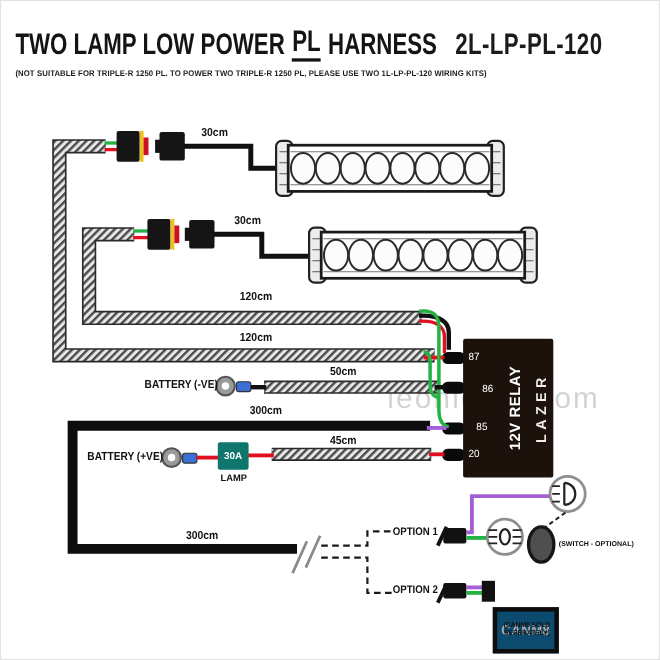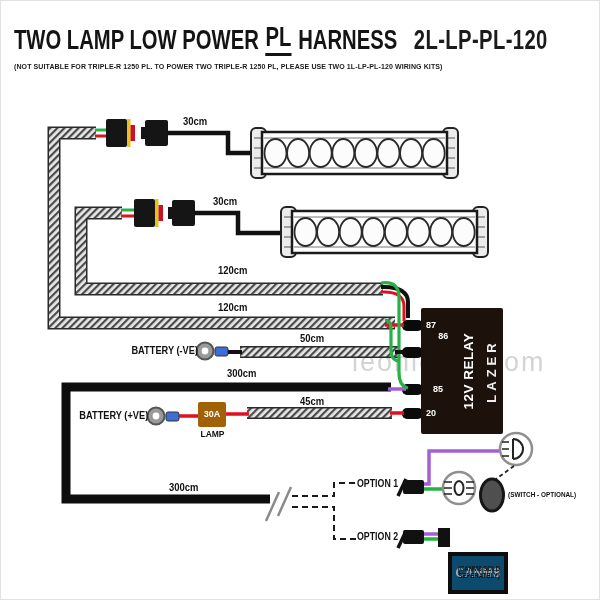--- a/index.html
+++ b/index.html
@@ -18,29 +18,29 @@
   .lbl{position:absolute;font-weight:700;color:#111;white-space:nowrap;transform-origin:left top;z-index:5;}
   .cm{font-size:10.5px;transform:scaleX(0.9);}
   .batt{font-size:10.5px;text-align:right;transform:scaleX(0.88);transform-origin:right top;}
   .opt{font-size:10px;transform:scaleX(0.88);}
   
   #watermark1,#watermark2{position:absolute;top:347px;font-size:27px;font-weight:400;color:#b7b7b7;
       opacity:0.6;letter-spacing:2px;z-index:1;font-family:"Liberation Sans",sans-serif;}
   #diagram-svg{position:absolute;left:0;top:0;z-index:2;}
   #relay-box{position:absolute;left:421px;top:308px;width:82px;height:126px;background:#1c120b;
              border-radius:2px;z-index:3;}
-  .pin-lbl{position:absolute;left:426px;width:18px;font-size:9.5px;font-weight:700;color:#fff;z-index:4;
+  .pin-lbl{position:absolute;left:426px;width:18px;font-size:9.5px;font-weight:400;color:#fff;z-index:4;
            transform:scaleX(0.95);transform-origin:left top;}
   #relay-label{position:absolute;left:404px;top:361px;width:130px;height:20px;line-height:20px;
                text-align:center;transform:rotate(-90deg);font-size:13.5px;font-weight:800;color:#fff;
                letter-spacing:0.5px;z-index:4;}
   #relay-brand{position:absolute;left:427px;top:362px;width:130px;height:18px;line-height:18px;
                text-align:center;transform:rotate(-90deg);font-size:13px;font-weight:700;color:#efefef;
                letter-spacing:4px;z-index:4;}
-  #fuse-box{position:absolute;left:198px;top:402px;width:28px;height:25px;background:#a16207;border-radius:2px;
+  #fuse-box{position:absolute;left:198px;top:402px;width:28px;height:25px;background:#0f766e;border-radius:2px;
             z-index:4;color:#fff;font-size:9px;font-weight:700;text-align:center;line-height:25px;}
   #fuse-label{position:absolute;left:196px;top:429px;width:33px;text-align:center;font-size:8.5px;
               font-weight:700;color:#111;z-index:4;}
   #canm8-box{position:absolute;left:448px;top:520px;width:60px;height:42px;border:4px solid #0d0d0d;
              background:#0c4a6e;z-index:4;box-sizing:border-box;margin-top:32px;}
   #canm8-text{width:100%;height:100%;line-height:34px;text-align:center;font-size:13px;font-weight:700;
               color:#ababab;letter-spacing:0.5px;transform:scaleX(0.92);}
   #canm8-note{position:absolute;left:438px;top:565px;width:82px;text-align:center;font-size:6.4px;
               font-weight:700;color:#111;z-index:4;transform:scaleX(0.95);}
   #switch-note{position:absolute;left:508px;top:491px;font-size:6.4px;font-weight:700;color:#111;z-index:4;}
@@ -226,21 +226,21 @@
       <path d="M424,534 H450" fill="none" stroke="#a35fd6" stroke-width="3.5"></path>
       <path d="M424,539 H450" fill="none" stroke="#25b244" stroke-width="3.5"></path>
       <rect x="438" y="528" width="12" height="19" fill="#111"></rect>
     </g>
   </svg>
 
   <div id="relay-box"></div>
   <div id="relay-label">12V RELAY</div>
   <div id="relay-brand">LAZER</div>
   <div class="pin-lbl" style="top:319px;">87</div>
-  <div class="pin-lbl" style="top:330px;padding-left:13px;">86</div>
+  <div class="pin-lbl" style="top:348px;padding-left:13px;">86</div>
   <div class="pin-lbl" style="top:383px;text-align:right;">85</div>
   <div class="pin-lbl" style="top:407px;">20</div>
 
   <div id="fuse-box">30A</div>
   <div id="fuse-label">LAMP</div>
 
   <div id="canm8-box">
     <div id="canm8-text">CANM8</div>
   </div>
   <div id="canm8-note">(CANM8 SOLD SEPERATELY)</div>

